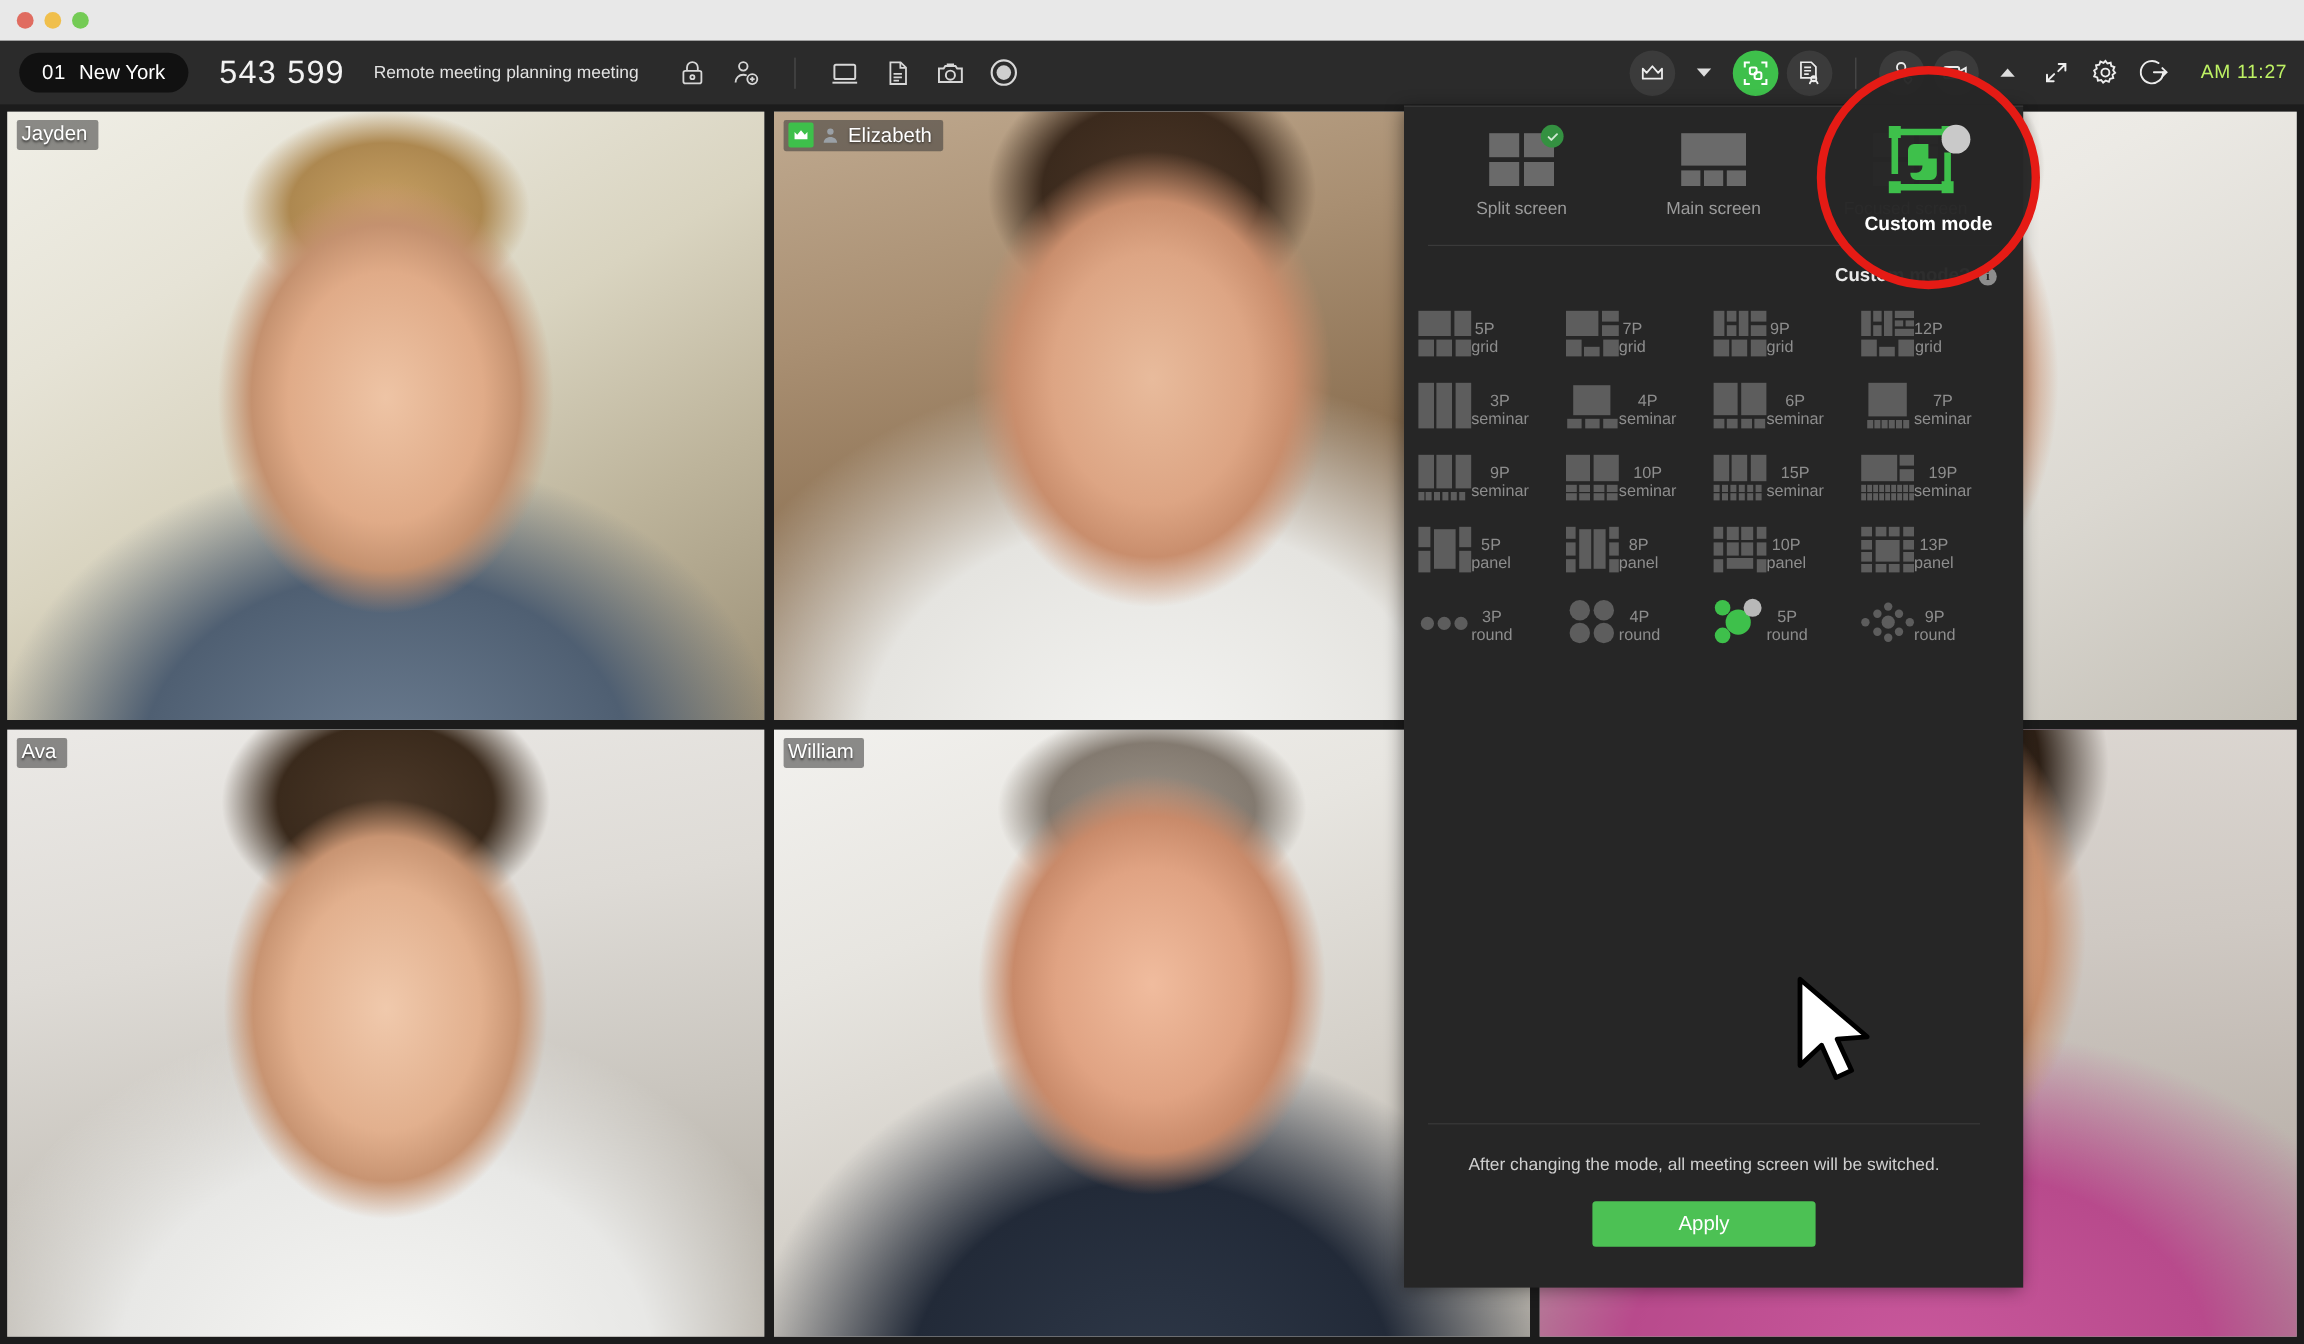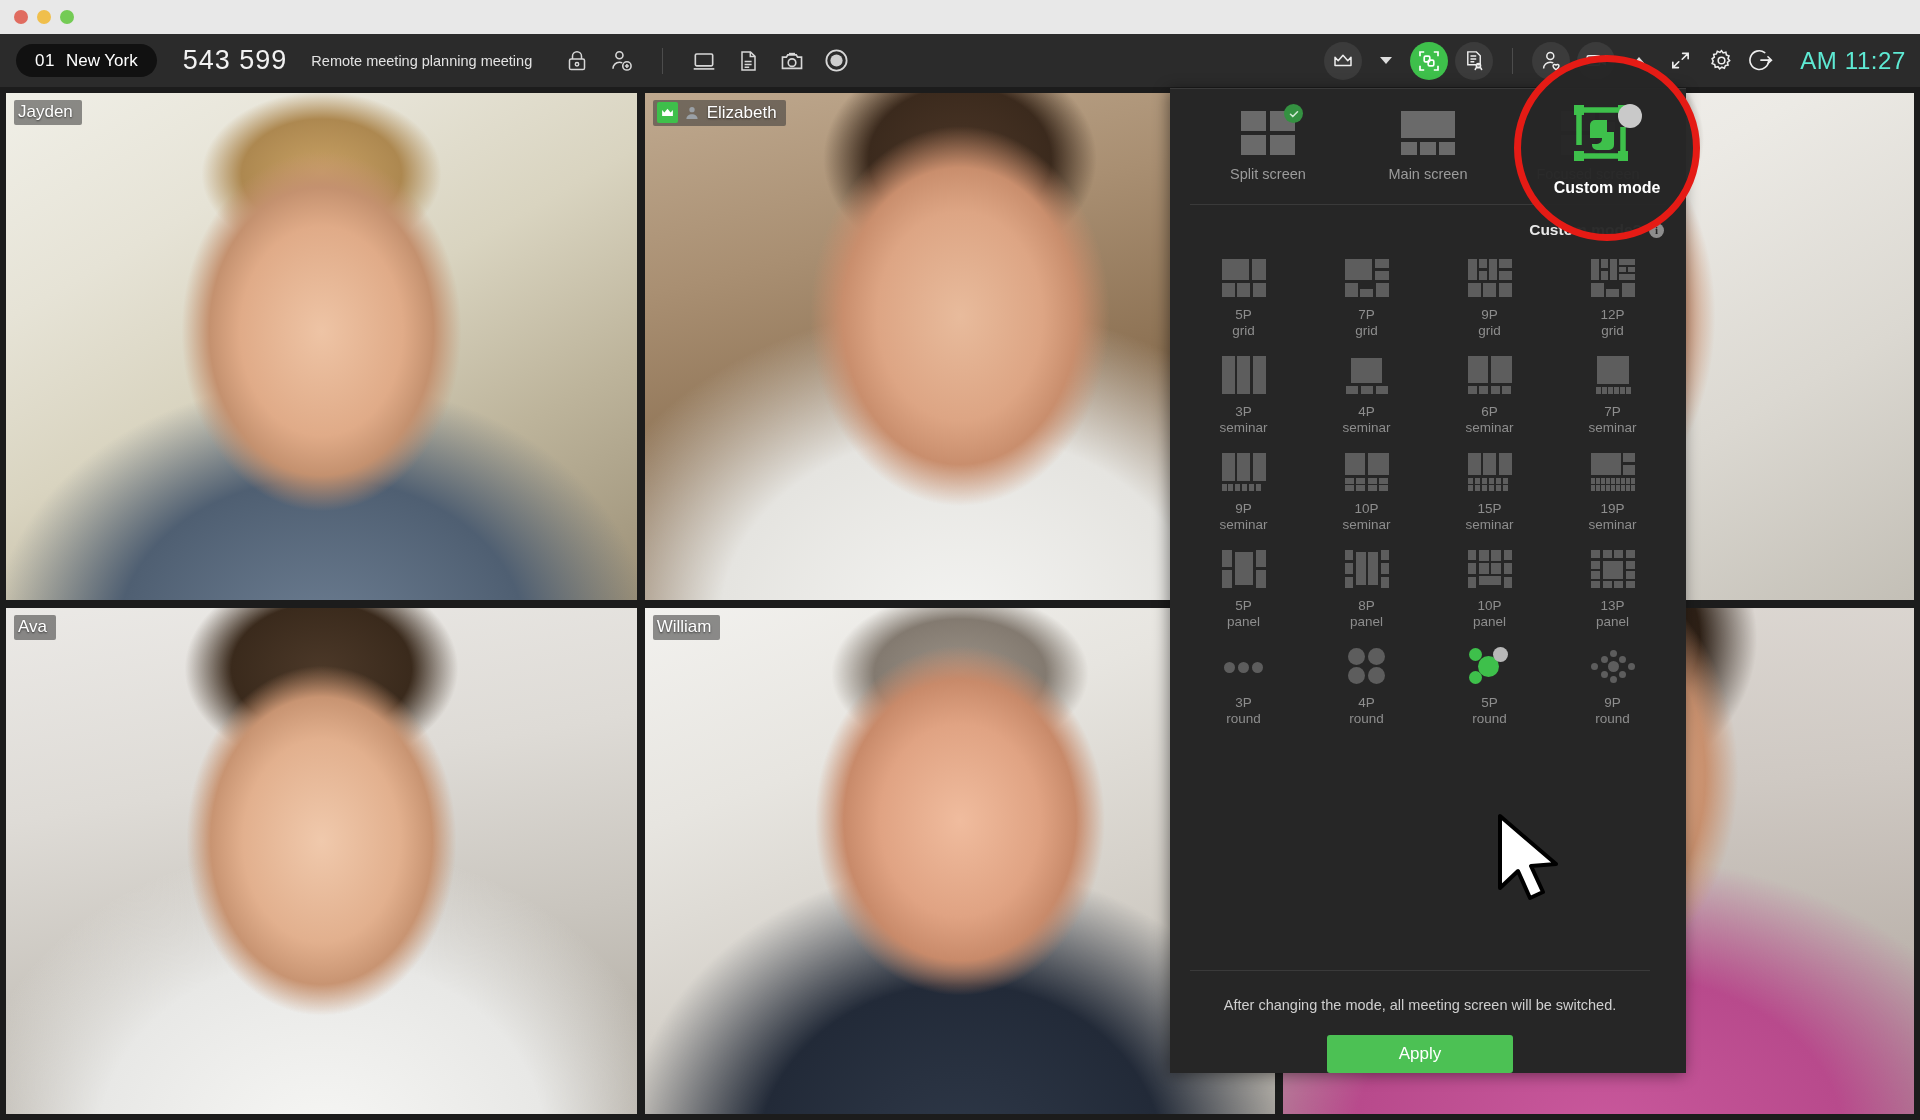--- a/index.html
+++ b/index.html
@@ -42,21 +42,21 @@
   .spacer { flex: 1; }
   .right-icons { display: flex; align-items: center; gap: 7px; }
   .circ {
     width: 38px; height: 38px; border-radius: 50%; background: #3b3b3b;
     display: flex; align-items: center; justify-content: center;
   }
   .circ.green { background: #3ec04b; }
   .caret { width: 0; height: 0; border-left: 6px solid transparent; border-right: 6px solid transparent; border-top: 7px solid #ddd; }
   .caret.up { border-top: none; border-bottom: 7px solid #ddd; }
   .plain-ico { width: 34px; height: 34px; display: flex; align-items: center; justify-content: center; }
-  .clock { color: #5eead4; font-size: 24px; margin-left: 14px; letter-spacing: .6px; }
+  .clock { color: #bef264; font-size: 16px; margin-left: 14px; letter-spacing: .6px; }
 
   
   .grid {
     position: absolute; top: 87px; left: 0; width: 1920px; height: 1033px;
     display: grid; grid-template-columns: 1fr 1fr 1fr; grid-template-rows: 1fr 1fr;
     gap: 8px; padding: 6px 6px 6px 6px; background: #1c1c1c;
   }
   .tile { position: relative; overflow: hidden; background: #8a8a8a; }
   .tile .bg { position: absolute; inset: 0; }
   .namebar {
@@ -114,29 +114,29 @@
     position: absolute; right: -8px; top: -7px; width: 19px; height: 19px;
     border-radius: 50%; background: #349141; display: flex; align-items: center; justify-content: center;
   }
   .hr { height: 1px; background: #3a3a3a; margin: 22px 20px 0 20px; }
 
   .custom-q { color: #e9e9e9; font-size: 15.5px; font-weight: bold; text-align: right; padding: 16px 22px 0 0; display: flex; justify-content: flex-end; align-items: center; gap: 7px; }
   .info-dot { width: 15px; height: 15px; border-radius: 50%; background: #8d8d8d; color: #262626; font-size: 11px; font-weight: bold; display: flex; align-items: center; justify-content: center; font-family: "Liberation Serif", serif; }
 
   .mode-rows { padding: 10px 12px 0 12px; }
   .mode-row { display: flex; margin-bottom: 4px; }
-  .mode-item { flex: 1; display: flex; flex-direction: column; align-items: center; padding: 6px 0 4px 0; cursor: pointer; }
+  .mode-item { flex: 1; display: flex; flex-direction: row; align-items: center; padding: 6px 0 4px 0; cursor: pointer; }
   .mode-item .ico-wrap { height: 46px; display: flex; align-items: center; justify-content: center; }
   .mode-item .cap { color: #8d8d8d; font-size: 13.5px; line-height: 15.5px; text-align: center; margin-top: 6px; }
   .mini { position: relative; }
   .mini i { position: absolute; background: #5d5d5d; display: block; }
   .mini.hl i { background: #3ec04b; }
   .mini i.gray { background: #b8b8b8 !important; }
 
-  .footer { position: absolute; bottom: 0; left: 0; right: 16px; }
+  .footer { position: absolute; bottom: 0; left: 0; right: 16px; padding-bottom: 34px; }
   .footer .hr2 { height: 1px; background: #3a3a3a; margin: 0 20px 0 20px; }
   .foot-note { color: #cfcfcf; font-size: 14.5px; text-align: center; padding: 26px 0 22px 0; }
   .apply {
     display: block; width: 186px; height: 38px; margin: 0 auto;
     background: #4cc154; color: #fff; font-size: 17px; border: none; border-radius: 3px; cursor: pointer;
     font-family: "Liberation Sans", sans-serif;
   }
 
   
   .callout {

